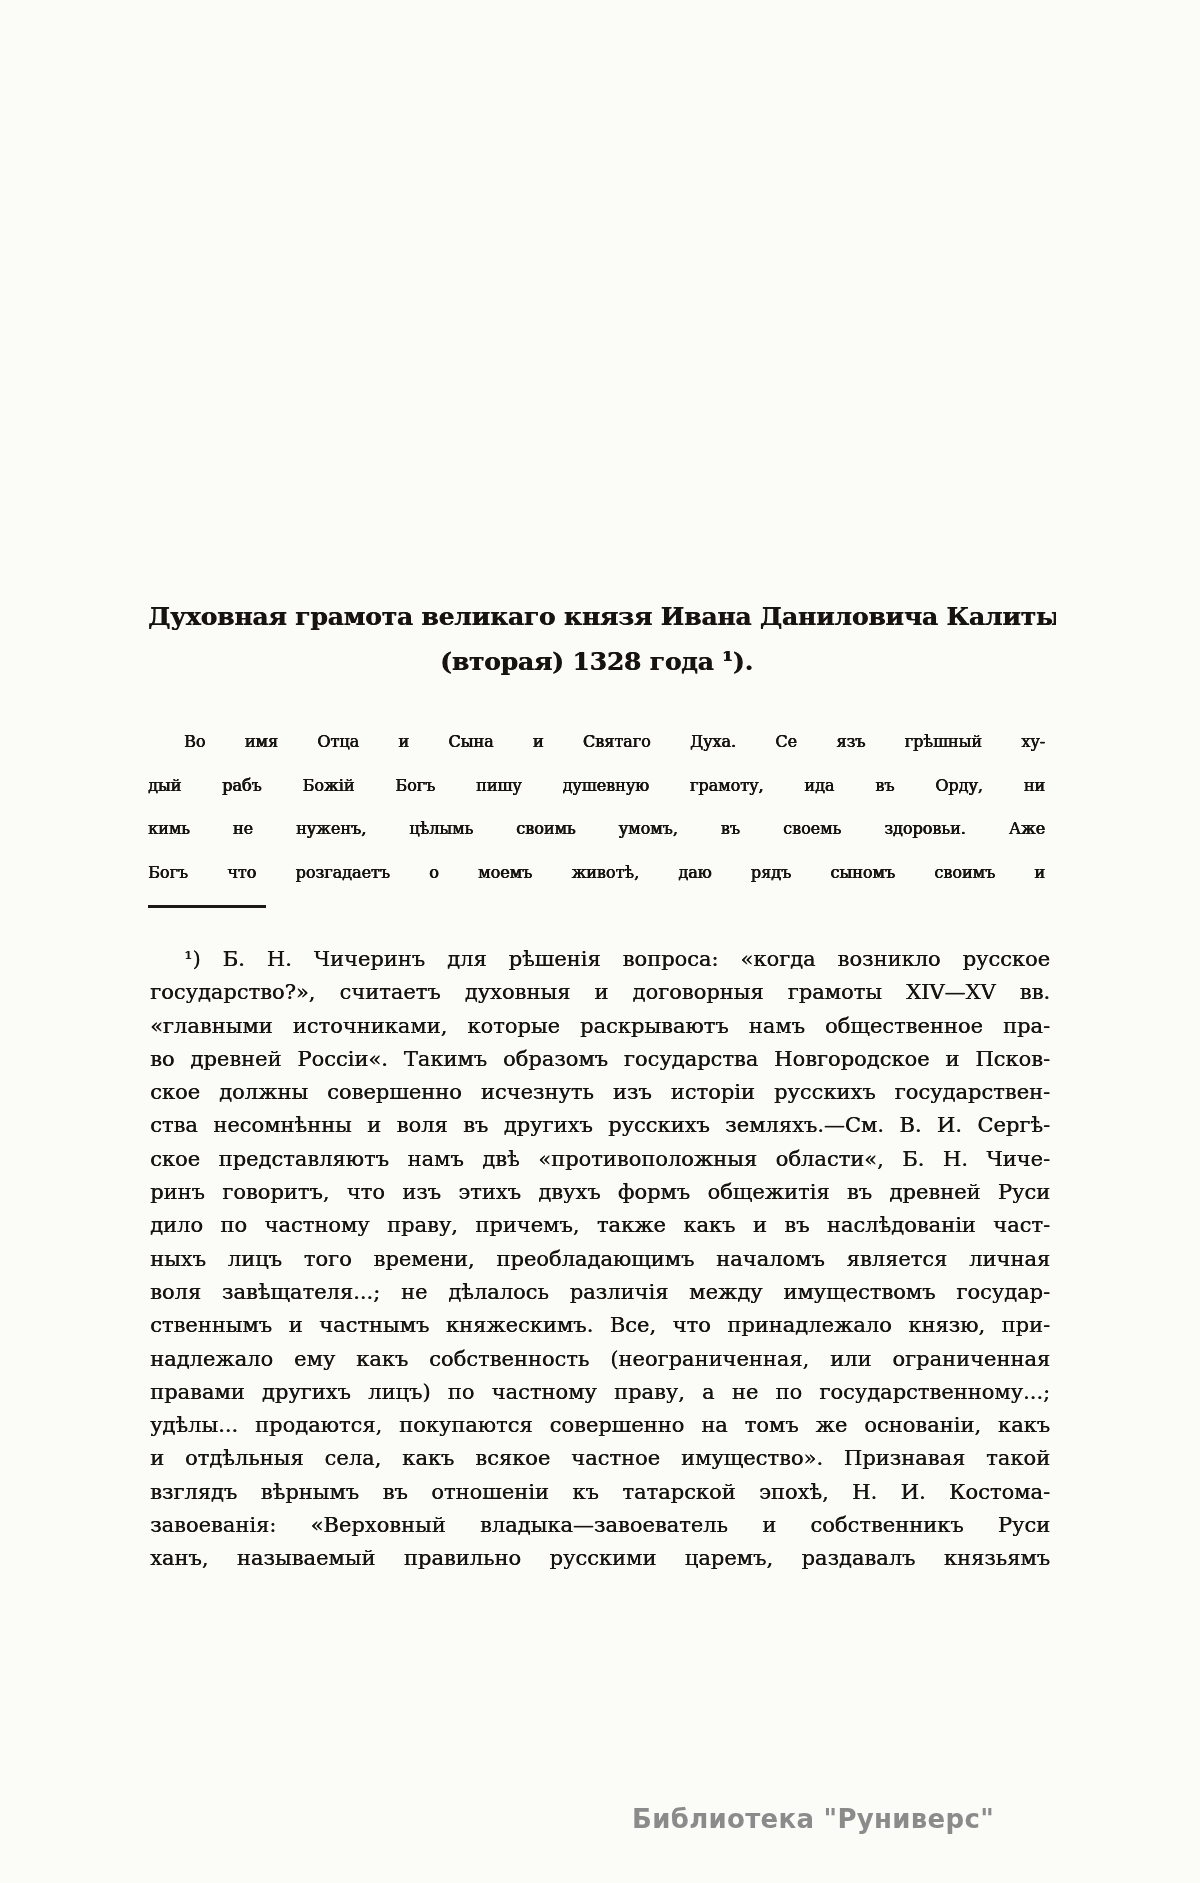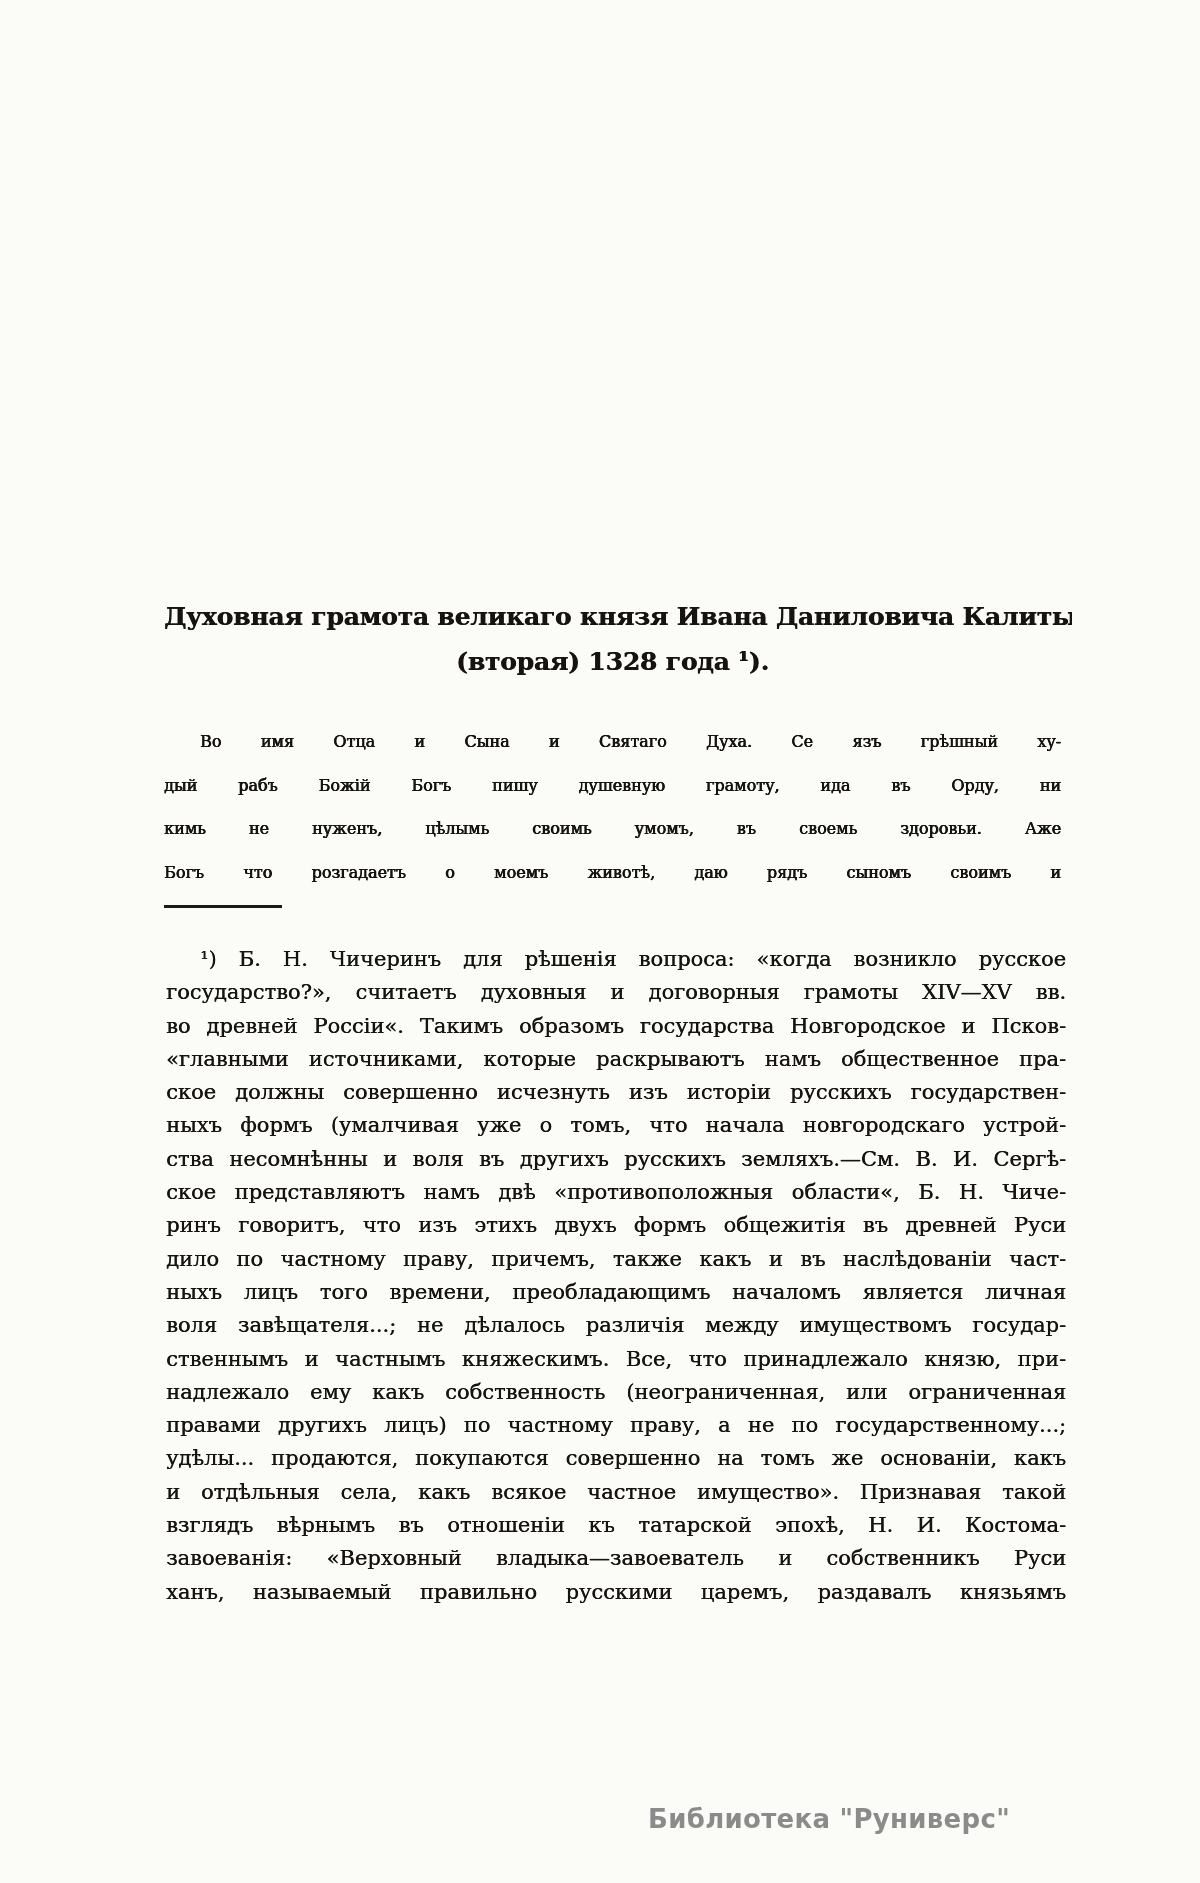--- a/index.html
+++ b/index.html
@@ -8,21 +8,20 @@
     background: #fbfbf7;
   }
   .page {
     position: relative;
     width: 1056px;
     height: 1883px;
     background: #fbfbf7;
     overflow: hidden;
     font-family: "DejaVu Serif", serif;
     color: #161310;
-    margin-left: 16px;
   }
   .doc-title {
     position: absolute;
     top: 594px;
     left: 148px;
     width: 897px;
     text-align: center;
     font-weight: bold;
     font-size: 25px;
     letter-spacing: -0.2px;
@@ -100,24 +99,23 @@
     <div class="line">дый рабъ Божій Богъ пишу душевную грамоту, ида въ Орду, ни</div>
     <div class="line">кимь не нуженъ, цѣлымь своимь умомъ, въ своемь здоровьи. Аже</div>
     <div class="line">Богъ что розгадаетъ о моемъ животѣ, даю рядъ сыномъ своимъ и</div>
   </div>
 
   <div class="footnote-rule"></div>
 
   <div class="footnote">
     <div class="line indent">¹) Б. Н. Чичеринъ для рѣшенія вопроса: «когда возникло русское</div>
     <div class="line">государство?», считаетъ духовныя и договорныя грамоты XIV—XV вв.</div>
+    <div class="line">«главными источниками, которые раскрываютъ намъ общественное пра-</div>
     <div class="line">во древней Россіи«. Такимъ образомъ государства Новгородское и Псков-</div>
-    <div class="line">«главными источниками, которые раскрываютъ намъ общественное пра-</div>
     <div class="line">ское должны совершенно исчезнуть изъ исторіи русскихъ государствен-</div>
-    <div class="line">ныхъ формъ (умалчивая уже о томъ, что начала новгородскаго устрой-</div>
     <div class="line">ства несомнѣнны и воля въ другихъ русскихъ земляхъ.—См. В. И. Сергѣ-</div>
     <div class="line">ское представляютъ намъ двѣ «противоположныя области«, Б. Н. Чиче-</div>
     <div class="line">ринъ говоритъ, что изъ этихъ двухъ формъ общежитія въ древней Руси</div>
     <div class="line">дило по частному праву, причемъ, также какъ и въ наслѣдованіи част-</div>
     <div class="line">ныхъ лицъ того времени, преобладающимъ началомъ является личная</div>
     <div class="line">воля завѣщателя...; не дѣлалось различія между имуществомъ государ-</div>
     <div class="line">ственнымъ и частнымъ княжескимъ. Все, что принадлежало князю, при-</div>
     <div class="line">надлежало ему какъ собственность (неограниченная, или ограниченная</div>
     <div class="line">правами другихъ лицъ) по частному праву, а не по государственному...;</div>
     <div class="line">удѣлы... продаются, покупаются совершенно на томъ же основаніи, какъ</div>

